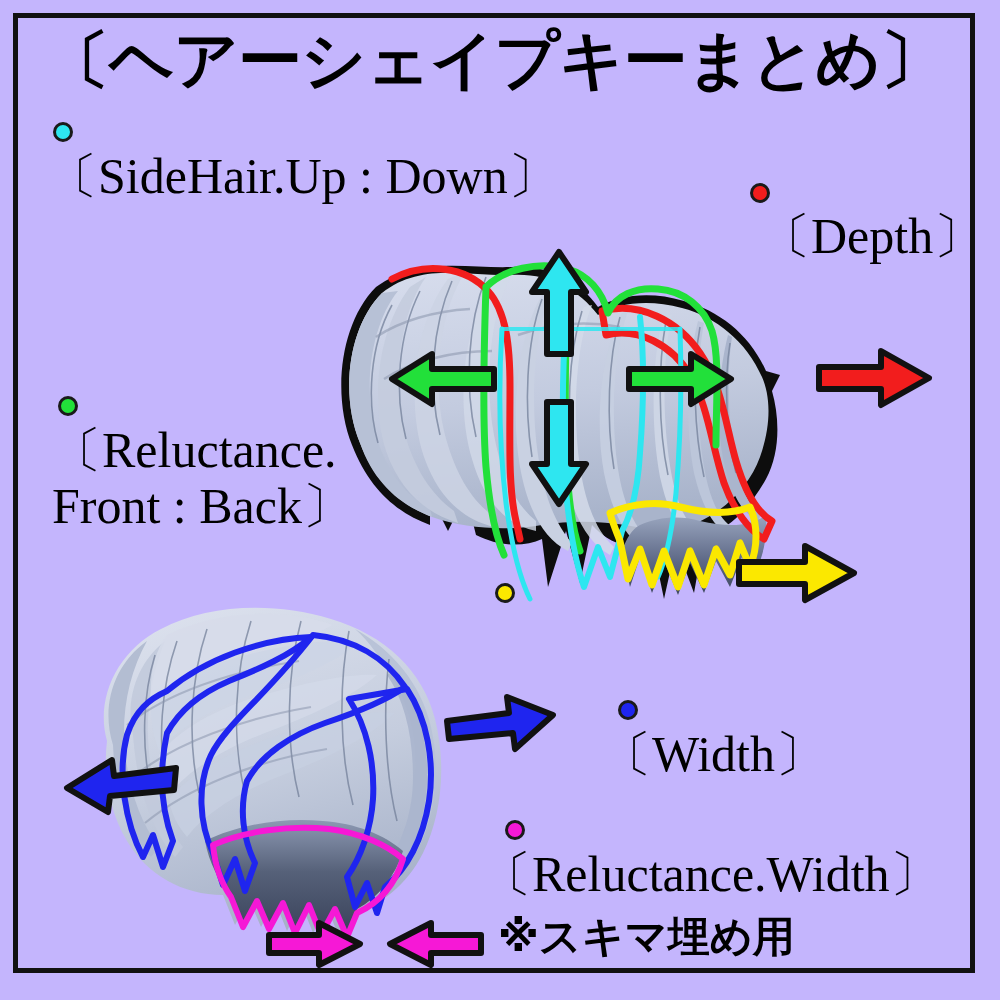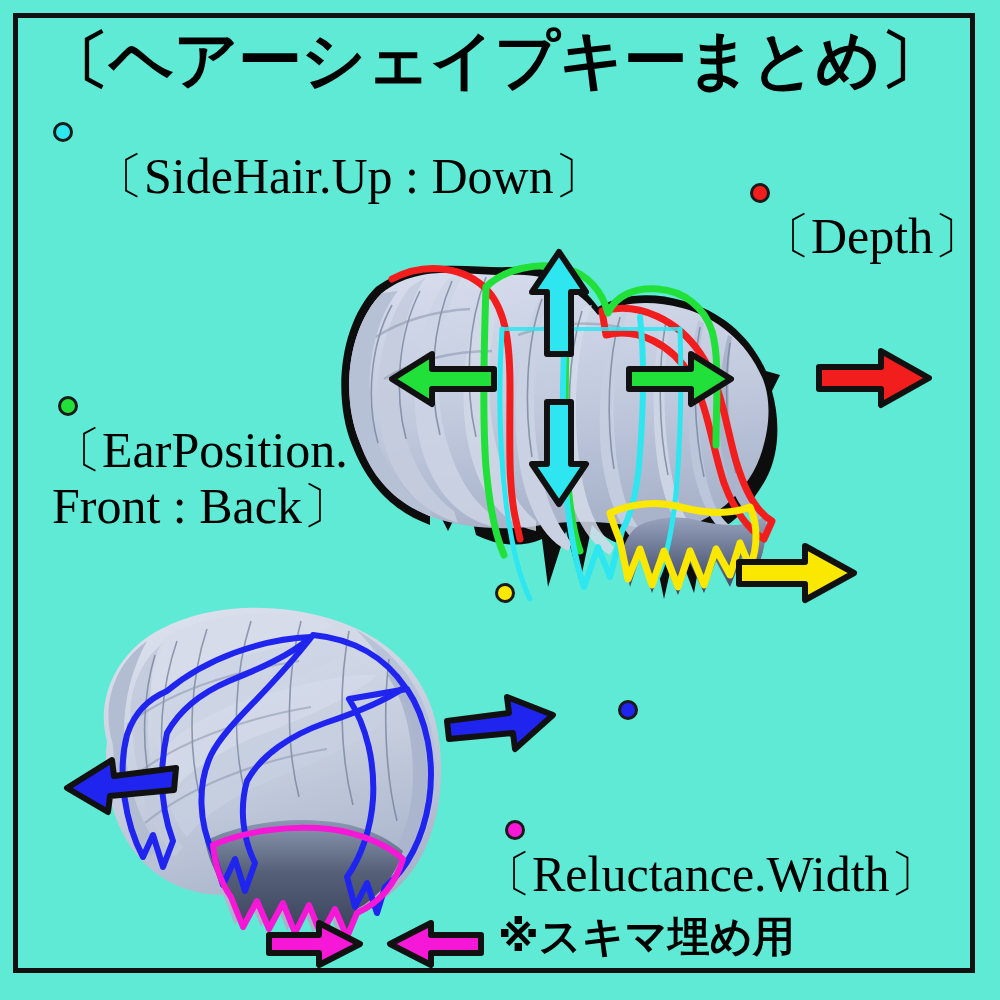--- a/index.html
+++ b/index.html
@@ -5,21 +5,21 @@
   html,body{margin:0;padding:0;}
   body{
     width:1000px;height:1000px;
     background:#d4d4d4;
     font-family:"Liberation Serif","DejaVu Serif",serif;
     overflow:hidden;
   }
   #canvas{
     position:relative;
     width:1000px;height:1000px;
-    background:#5eead4;
+    background:#c4b5fd;
   }
   
   .frame{
     position:absolute;
     left:13px;top:13px;
     width:962px;height:960px;
     border:5px solid #111111;
     box-sizing:border-box;
     pointer-events:none;
   }
@@ -379,31 +379,32 @@
     </svg>
   </div>
 
   <div class="arrow" style="left:385px;top:918px;width:100px;height:52px;">
     <svg width="100" height="52" viewBox="0 0 100 52">
       <path d="M96,17 L46,17 L46,5 L5,26 L46,47 L46,35 L96,35 Z" fill="#f618d6" stroke="#111" stroke-width="6" stroke-linejoin="round"></path>
     </svg>
   </div>
 
   <div class="dot" style="left:53px;top:122px;background:#2ee6f0;"></div>
-  <div class="label" style="left:48px;top:148px;margin-left:46px;">〔SideHair.Up : Down〕</div>
+  <div class="label" style="left:48px;top:148px;">〔SideHair.Up : Down〕</div>
 
   <div class="dot" style="left:750px;top:183px;background:#f21d1d;"></div>
   <div class="label" style="left:750px;top:208px;margin-left:11px;">〔Depth〕</div>
 
   <div class="dot" style="left:58px;top:396px;background:#22e03a;"></div>
-  <div class="label" style="left:52px;top:422px;">〔EarPosition.
+  <div class="label" style="left:52px;top:422px;">〔Reluctance.
 Front : Back〕</div>
 
   <div class="dot" style="left:495px;top:583px;background:#fbe800;"></div>
 
   <div class="dot" style="left:618px;top:700px;background:#1f25ef;"></div>
+  <div class="label" style="left:602px;top:726px;">〔Width〕</div>
 
   <div class="dot" style="left:505px;top:820px;background:#f618d6;"></div>
   <div class="label jp" style="left:498px;top:913px;">※スキマ埋め用</div>
 
   <div class="label" style="left:482px;top:846px;">〔Reluctance.Width〕</div>
 
 </div>
 
 </body></html>

